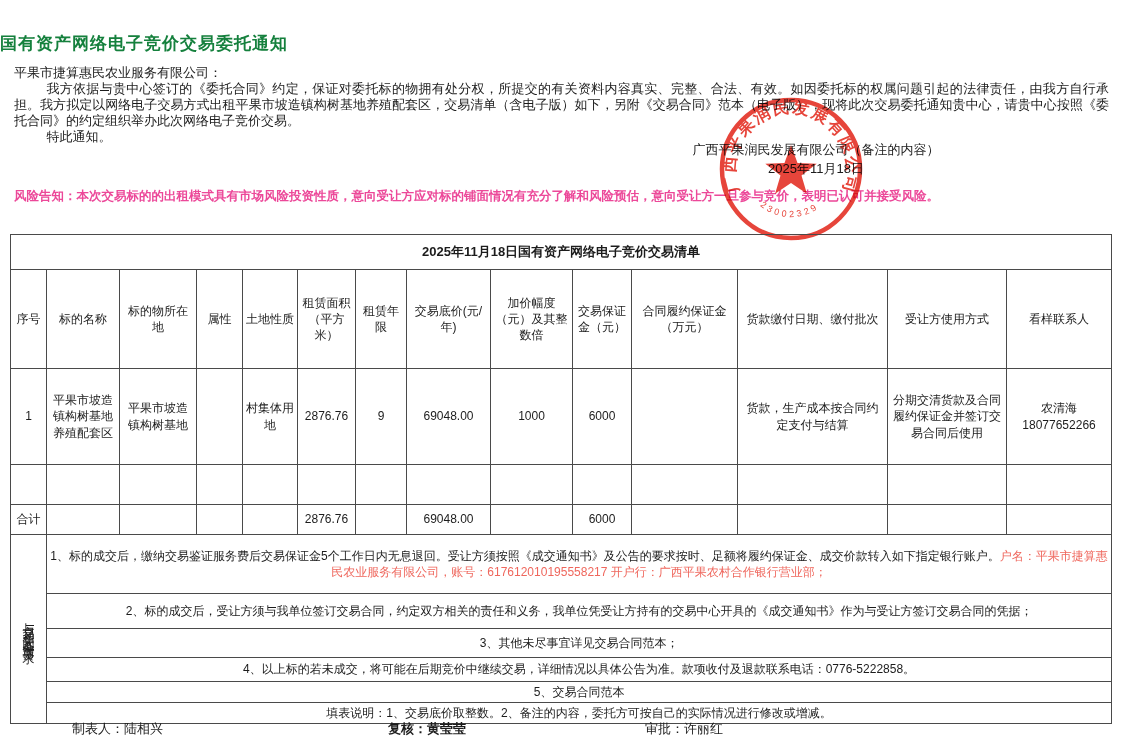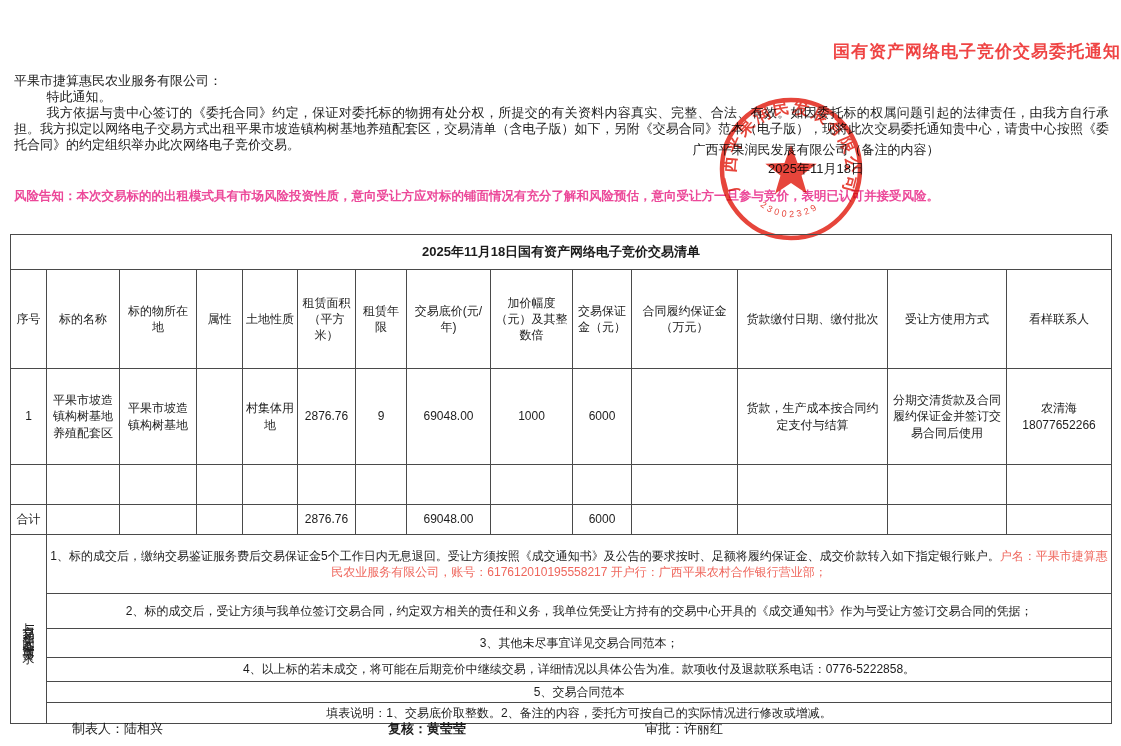--- a/index.html
+++ b/index.html
@@ -5,26 +5,26 @@
   * { margin: 0; padding: 0; box-sizing: border-box; }
   body { background: #ffffff; font-family: "Liberation Sans", "DejaVu Sans", sans-serif; }
   .page {
     position: relative;
     width: 1121px; height: 746px;
     background: #ffffff;
     color: #1c1c1c;
     overflow: hidden;
   }
   .doc-title {
-    padding-top: 40px;
-    text-align: right;
+    padding-top: 32px;
+    text-align: left;
     font-size: 17px;
     font-weight: bold;
     letter-spacing: 1px;
-    color: #ef4444;
+    color: #15803d;
   }
   .body-text {
     margin: 10px 12px 8px 14px;
     font-size: 13px;
     line-height: 1.24;
     text-align: justify;
   }
   .para { text-indent: 2.5em; }
   .signature {
     position: absolute;
@@ -113,22 +113,22 @@
 </style>
 </head>
 <body>
 
 <div class="page">
 
   <div class="doc-title">国有资产网络电子竞价交易委托通知</div>
 
   <div class="body-text">
     <div>平果市捷算惠民农业服务有限公司：</div>
+    <div class="para">我方依据与贵中心签订的《委托合同》约定，保证对委托标的物拥有处分权，所提交的有关资料内容真实、完整、合法、有效。如因委托标的权属问题引起的法律责任，由我方自行承担。我方拟定以网络电子交易方式出租平果市坡造镇构树基地养殖配套区，交易清单（含电子版）如下，另附《交易合同》范本（电子版），现将此次交易委托通知贵中心，请贵中心按照《委托合同》的约定组织举办此次网络电子竞价交易。</div>
     <div class="para">特此通知。</div>
-    <div class="para">我方依据与贵中心签订的《委托合同》约定，保证对委托标的物拥有处分权，所提交的有关资料内容真实、完整、合法、有效。如因委托标的权属问题引起的法律责任，由我方自行承担。我方拟定以网络电子交易方式出租平果市坡造镇构树基地养殖配套区，交易清单（含电子版）如下，另附《交易合同》范本（电子版），现将此次交易委托通知贵中心，请贵中心按照《委托合同》的约定组织举办此次网络电子竞价交易。</div>
   </div>
 
   <div class="signature">
     <div>广西平果润民发展有限公司（备注的内容）</div>
     <div>2025年11月18日</div>
   </div>
 
   <div class="risk">风险告知：本次交易标的的出租模式具有市场风险投资性质，意向受让方应对标的铺面情况有充分了解和风险预估，意向受让方一旦参与竞价，表明已认可并接受风险。</div>
 
   <div class="stamp">

